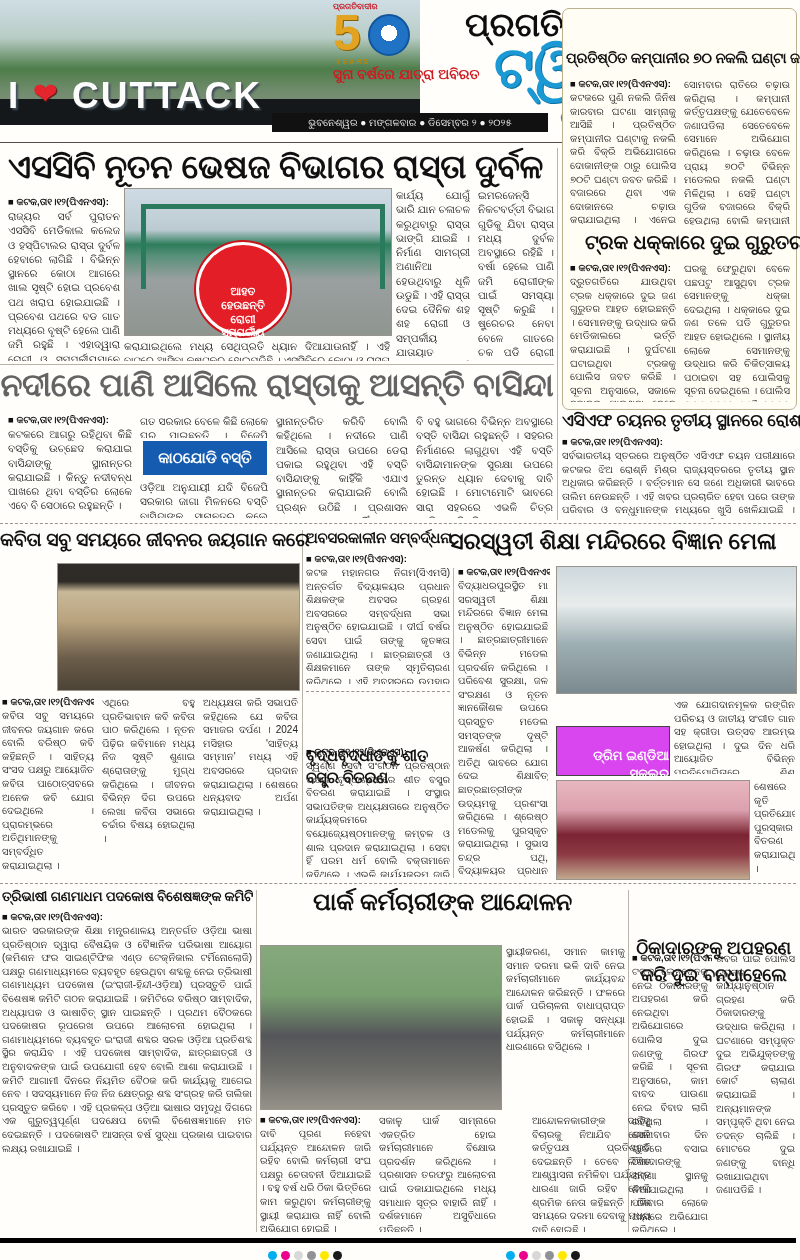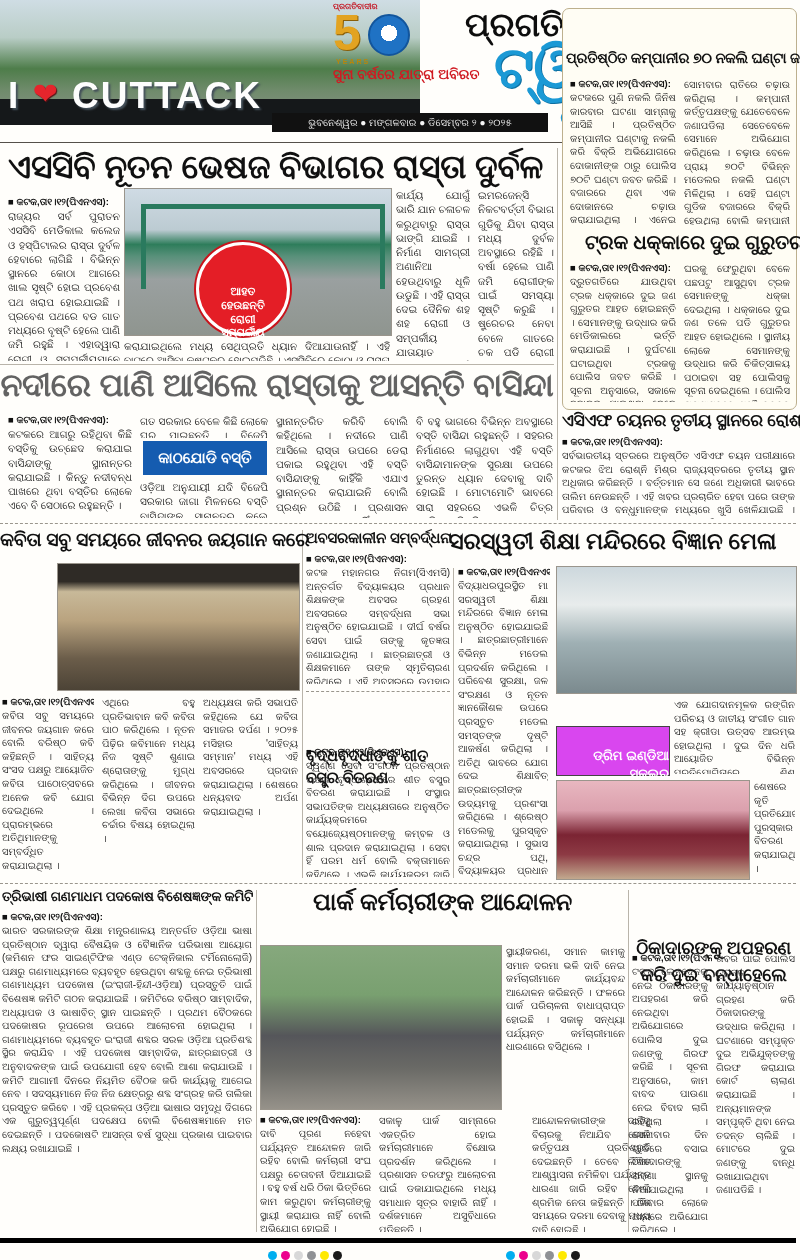--- a/index.html
+++ b/index.html
@@ -130,21 +130,21 @@
   <div class="abs dashed" style="left:0;top:523px;width:796px;"></div>
 
   <div class="abs vrule" style="left:302px;top:530px;height:348px;"></div>
   <div class="abs vrule" style="left:453px;top:568px;height:310px;"></div>
 
   <div class="abs hl hl-c" style="left:0;top:529px;width:300px;font-size:19px;">କବିତା ସବୁ ସମୟରେ ଜୀବନର ଜୟଗାନ କରେ</div>
   <div class="abs photo poem-photo" style="left:57px;top:563px;width:241px;height:126px;"></div>
   <div class="abs byline" style="left:2px;top:696px;width:92px;">■ କଟକ,ତା୧।୧୨(ପିଏନଏସ):</div>
   <div class="abs body-text" style="left:2px;top:709px;width:92px;height:168px;font-size:10px;">କବିତା ସବୁ ସମୟରେ ଜୀବନର ଜୟଗାନ କରେ ବୋଲି ବରିଷ୍ଠ କବି କହିଛନ୍ତି । ସାହିତ୍ୟ ସଂସଦ ପକ୍ଷରୁ ଆୟୋଜିତ କବିତା ପାଠୋତ୍ସବରେ ଅନେକ କବି ଯୋଗ ଦେଇଥିଲେ । ପ୍ରାରମ୍ଭରେ ଅତିଥିମାନଙ୍କୁ ସମ୍ବର୍ଦ୍ଧିତ କରାଯାଇଥିଲା ।</div>
   <div class="abs body-text" style="left:102px;top:696px;width:93px;height:181px;font-size:10px;">ଏଥିରେ ବହୁ ପ୍ରତିଭାବାନ କବି କବିତା ପାଠ କରିଥିଲେ । ନୂତନ ପିଢ଼ିର କବିମାନେ ମଧ୍ୟ ନିଜ ସୃଷ୍ଟି ଶୁଣାଇ ଶ୍ରୋତାଙ୍କୁ ମୁଗ୍ଧ କରିଥିଲେ । ଜୀବନର ବିଭିନ୍ନ ଦିଗ ଉପରେ ଲେଖା କବିତା ସଭାରେ ଚର୍ଚ୍ଚାର ବିଷୟ ହୋଇଥିଲା ।</div>
-  <div class="abs body-text" style="left:203px;top:696px;width:95px;height:181px;font-size:10px;">ଅଧ୍ୟକ୍ଷତା କରି ସଭାପତି କହିଥିଲେ ଯେ କବିତା ସମାଜର ଦର୍ପଣ । ୨୦୨୫ ମସିହାର 'ସାହିତ୍ୟ ସମ୍ମାନ' ମଧ୍ୟ ଏହି ଅବସରରେ ପ୍ରଦାନ କରାଯାଇଥିଲା । ଶେଷରେ ଧନ୍ୟବାଦ ଅର୍ପଣ କରାଯାଇଥିଲା ।</div>
+  <div class="abs body-text" style="left:203px;top:696px;width:95px;height:181px;font-size:10px;">ଅଧ୍ୟକ୍ଷତା କରି ସଭାପତି କହିଥିଲେ ଯେ କବିତା ସମାଜର ଦର୍ପଣ । 2024 ମସିହାର 'ସାହିତ୍ୟ ସମ୍ମାନ' ମଧ୍ୟ ଏହି ଅବସରରେ ପ୍ରଦାନ କରାଯାଇଥିଲା । ଶେଷରେ ଧନ୍ୟବାଦ ଅର୍ପଣ କରାଯାଇଥିଲା ।</div>
 
   <div class="abs hl hl-c" style="left:306px;top:529px;width:144px;font-size:15px;">ଅବସରକାଳୀନ ସମ୍ବର୍ଦ୍ଧନା</div>
   <div class="abs byline" style="left:306px;top:553px;width:144px;">■ କଟକ,ତା୧।୧୨(ପିଏନଏସ):</div>
   <div class="abs body-text" style="left:306px;top:566px;width:144px;height:118px;font-size:10px;">କଟକ ମହାନଗର ନିଗମ(ସିଏମସି) ଅନ୍ତର୍ଗତ ବିଦ୍ୟାଳୟର ପ୍ରଧାନ ଶିକ୍ଷକଙ୍କ ଅବସର ଗ୍ରହଣ ଅବସରରେ ସମ୍ବର୍ଦ୍ଧନା ସଭା ଅନୁଷ୍ଠିତ ହୋଇଯାଇଛି । ଦୀର୍ଘ ବର୍ଷର ସେବା ପାଇଁ ତାଙ୍କୁ କୃତଜ୍ଞତା ଜଣାଯାଇଥିଲା । ଛାତ୍ରଛାତ୍ରୀ ଓ ଶିକ୍ଷକମାନେ ତାଙ୍କ ସ୍ମୃତିଚାରଣ କରିଥିଲେ । ଏହି ଅବସରରେ ଉପହାର ଓ ମାନପତ୍ର ପ୍ରଦାନ କରାଯାଇଥିଲା ।</div>
   <div class="abs dashed" style="left:306px;top:691px;width:144px;"></div>
   <div class="abs hl pre" style="left:306px;top:698px;width:144px;font-size:16px;white-space:pre-line;line-height:1.4;">ବୃଦ୍ଧବୃଦ୍ଧାଙ୍କୁ ଶୀତ
 ବସ୍ତ୍ର ବିତରଣ</div>
   <div class="abs byline" style="left:306px;top:746px;width:144px;">■ କଟକ,ତା୧।୧୨(ପିଏନଏସ):</div>
   <div class="abs body-text" style="left:306px;top:759px;width:144px;height:118px;font-size:10px;">ସ୍ୱର୍ଣ୍ଣ ସେବା ସଂଗଠନ ପ୍ରତିଷ୍ଠାନ ପକ୍ଷରୁ ବୃଦ୍ଧାଶ୍ରମରେ ଶୀତ ବସ୍ତ୍ର ବିତରଣ କରାଯାଇଛି । ସଂସ୍ଥାର ସଭାପତିଙ୍କ ଅଧ୍ୟକ୍ଷତାରେ ଅନୁଷ୍ଠିତ କାର୍ଯ୍ୟକ୍ରମରେ ବୟୋଜ୍ୟେଷ୍ଠମାନଙ୍କୁ କମ୍ବଳ ଓ ଶାଲ ପ୍ରଦାନ କରାଯାଇଥିଲା । ସେବା ହିଁ ପରମ ଧର୍ମ ବୋଲି ବକ୍ତାମାନେ କହିଥିଲେ । ଏଭଳି କାର୍ଯ୍ୟକ୍ରମ ଜାରି ରହିବ ବୋଲି ସୂଚନା ଦିଆଯାଇଛି ।</div>
 

